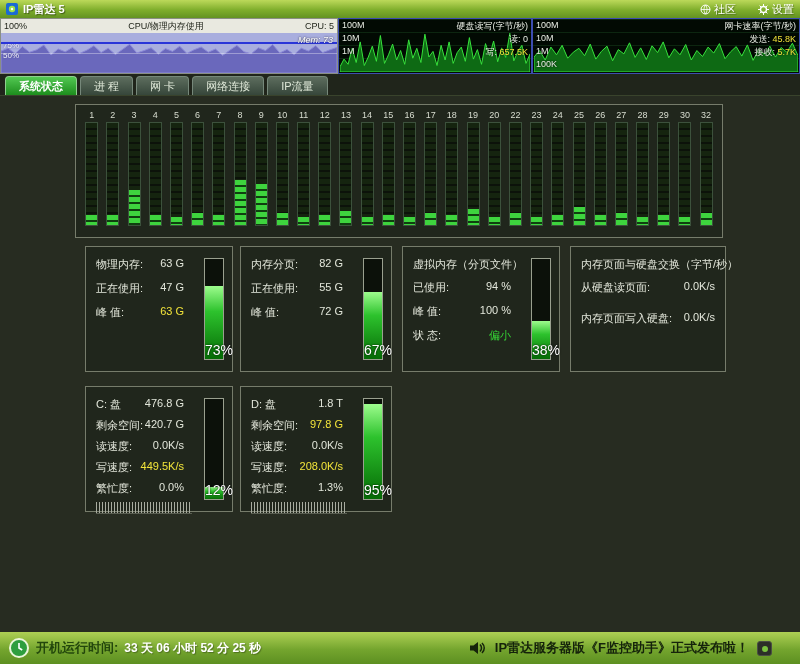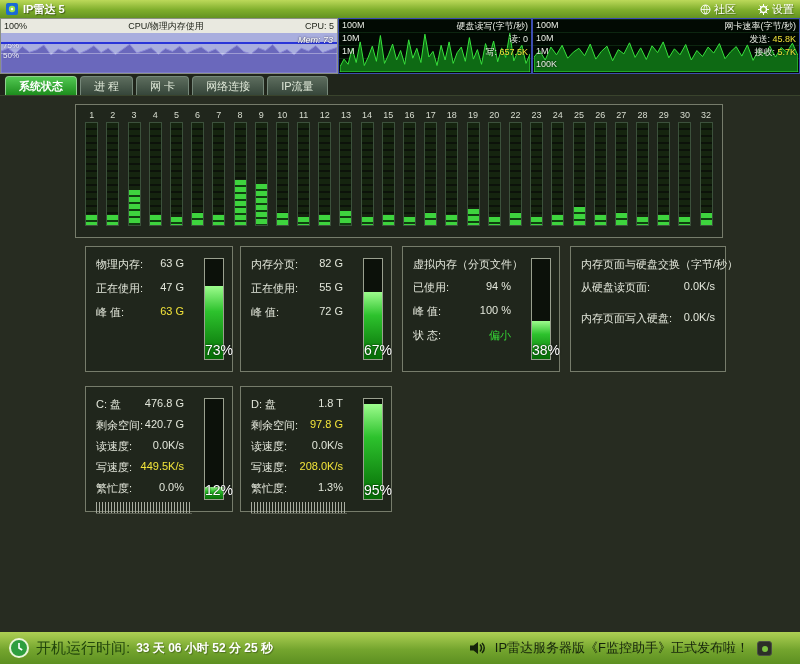--- a/index.html
+++ b/index.html
@@ -84,24 +84,24 @@
   .p-swap { left:570px; top:150px; width:156px; height:126px; }
   .p-cdisk{ left:85px;  top:290px; width:148px; height:126px; }
   .p-ddisk{ left:240px; top:290px; width:152px; height:126px; }
   .p-swap .row { margin-bottom:16px; }
 
   
   .statusbar { position:absolute; bottom:0; left:0; right:0; height:32px;
     background:linear-gradient(180deg,#aed054,#74a52e 55%,#5d8f21);
     display:flex; align-items:center; padding:0 8px; z-index:5; }
   .uptime-group { display:flex; align-items:center; gap:6px; }
-  .uptime-label { font-size:15px; font-weight:normal; color:#23470c; }
+  .uptime-label { font-size:13px; font-weight:bold; color:#23470c; }
   .uptime-value { font-size:12px; font-weight:bold; color:#fff; text-shadow:1px 1px 1px rgba(0,0,0,.3); }
   .announce-group { margin-left:auto; margin-right:20px; display:flex; align-items:center; gap:8px; }
-  .announcement { font-size:13px; font-weight:normal; color:#15230b; }
+  .announcement { font-size:13px; font-weight:bold; color:#15230b; }
   .tray-icon { width:15px; height:15px; border-radius:3px; background:#2c2f28; border:1px solid #4a4e44; position:relative; }
   .tray-icon::after { content:""; position:absolute; left:4px; top:4px; width:6px; height:6px; border-radius:50%; background:#79c23e; }
 </style>
 </head>
 <body>
 
 <div class="window">
 
   <div class="titlebar">
     <svg width="12" height="12">

